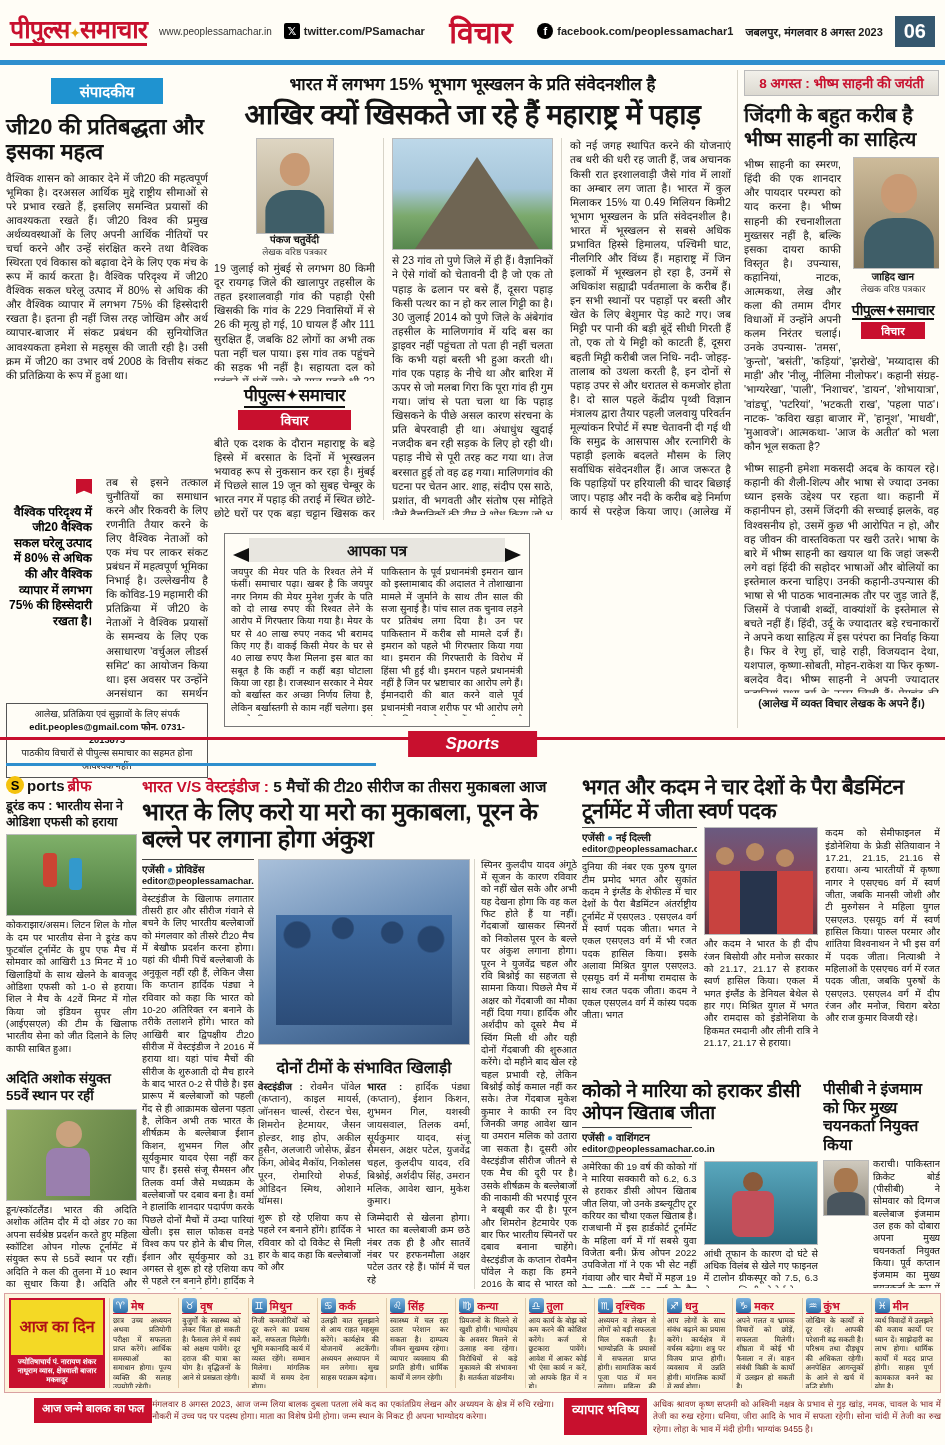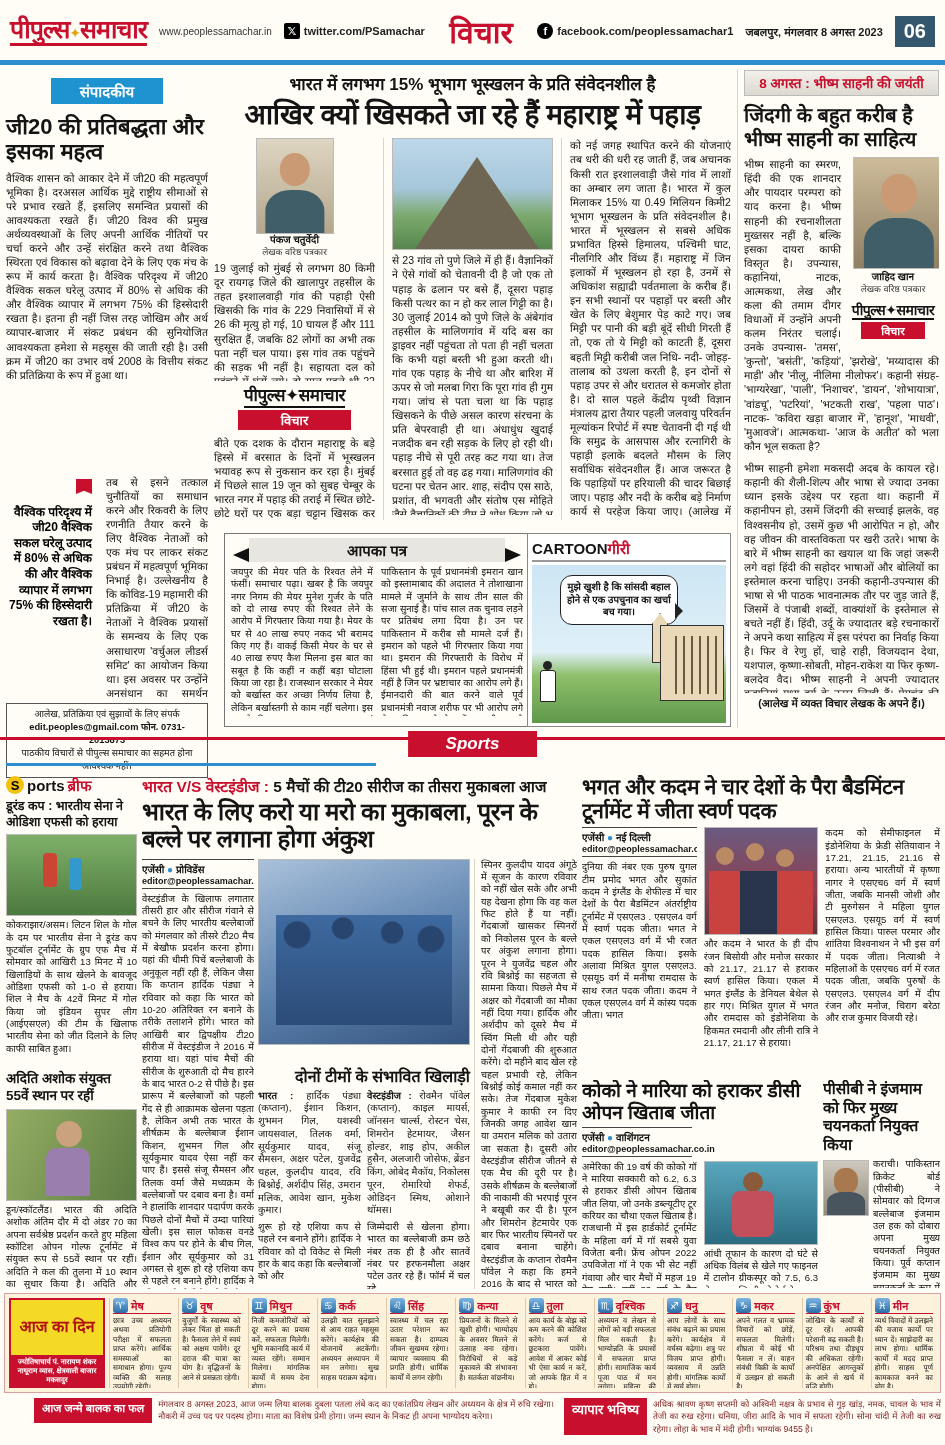--- a/index.html
+++ b/index.html
@@ -101,21 +101,21 @@
   .cr-body{display:flex;gap:4px;}
   .cr-c1{width:112px;flex:none;overflow:hidden;height:440px;}
   .cr-mid{width:212px;flex:none;}
   .ph-team{width:100%;height:186px;background:linear-gradient(160deg,#a9c0da 0%,#5c82ae 55%,#35557f 100%);}
   .ph-team::before{content:"";position:absolute;left:8%;top:30%;width:84%;height:60%;background:
      radial-gradient(circle at 12% 18%,#27456e 7%,transparent 8%),
      radial-gradient(circle at 38% 12%,#27456e 7%,transparent 8%),
      radial-gradient(circle at 66% 16%,#27456e 7%,transparent 8%),
      radial-gradient(circle at 88% 22%,#27456e 7%,transparent 8%),
      linear-gradient(#3e6aa0,#2c4c78);}
-  .teams-title{font-size:16px;font-weight:800;text-align:right;margin:20px 0 3px;}
+  .teams-title{font-size:16px;font-weight:800;text-align:center;margin:11px 0 3px;}
   .teams{display:flex;gap:6px;font-size:9.8px;line-height:1.3;}
   .teams div{flex:1;text-align:justify;}
   .teams .tl{font-weight:800;}
   .cr-c3{width:96px;flex:none;overflow:hidden;height:440px;border-left:1px solid #d8d4c8;padding-left:6px;}
   .cr-midtext{display:flex;gap:6px;margin-top:4px;height:96px;overflow:hidden;}
   .cr-midtext div{flex:1;}
   
   #badminton{left:582px;top:775px;width:358px;height:300px;overflow:hidden;}
   .bd-head{font-size:21px;font-weight:800;line-height:1.15;letter-spacing:-0.3px;margin-bottom:4px;}
   .bd-cols{display:flex;gap:7px;}
@@ -143,21 +143,21 @@
   .horo-box .a{background:#c8102e;color:#fff;font-size:7.2px;line-height:1.25;padding:2px 1px;font-weight:700;}
   .sign{flex:1;border-left:1px solid #e0c9a8;padding:0 3px;overflow:hidden;}
   .sign .hd{display:flex;align-items:center;gap:3px;border-bottom:1.5px solid #c8102e;margin-bottom:2px;}
   .sign .ic{width:15px;height:15px;background:linear-gradient(#7db5e0,#2a6ea8);color:#fff;font-size:10px;display:flex;align-items:center;justify-content:center;border-radius:3px;}
   .sign .nm{color:#c8102e;font-weight:800;font-size:11px;}
   .sign .tx{font-size:7.3px;line-height:1.3;text-align:justify;}
   
   #foot{left:4px;top:1398px;width:937px;height:44px;display:flex;gap:10px;align-items:flex-start;}
   .flabel{background:#c8102e;color:#fff;font-weight:800;font-size:11px;text-align:center;padding:4px 8px;line-height:1.25;flex:none;}
   .ftext{color:#7a1f1f;font-size:8.6px;line-height:1.45;text-align:justify;}
-  .fg1{display:flex;gap:6px;width:520px;padding-left:30px;}
+  .fg1{display:flex;width:520px;padding-left:30px;}
   .fg2{display:flex;gap:6px;flex:1;}
 </style>
 </head>
 <body>
 
 <div id="page">
 
   <div class="hdr">
     <div class="brand"><span>पीपुल्स</span><span class="mark">✦</span><span>समाचार</span></div>
     <div class="site">www.peoplessamachar.in</div>
@@ -224,29 +224,20 @@
         <span>जयपुर की मेयर पति के रिश्वत लेने में फंसीं। समाचार पढ़ा। खबर है कि जयपुर नगर निगम की मेयर मुनेश गुर्जर के पति को दो लाख रुपए की रिश्वत लेने के आरोप में गिरफ्तार किया गया है। मेयर के घर से 40 लाख रुपए नकद भी बरामद किए गए हैं। वाकई किसी मेयर के घर से 40 लाख रुपए कैश मिलना इस बात का सबूत है कि कहीं न कहीं बड़ा घोटाला किया जा रहा है। राजस्थान सरकार ने मेयर को बर्खास्त कर अच्छा निर्णय लिया है, लेकिन बर्खास्तगी से काम नहीं चलेगा। इस मामले की तह तक जाकर यह रकम कहां से आई इसका पता लगाना चाहिए।</span>
         
       </div>
       <div class="let-col sm">
         <span>पाकिस्तान के पूर्व प्रधानमंत्री इमरान खान को इस्लामाबाद की अदालत ने तोशाखाना मामले में जुर्माने के साथ तीन साल की सजा सुनाई है। पांच साल तक चुनाव लड़ने पर प्रतिबंध लगा दिया है। उन पर पाकिस्तान में करीब सौ मामले दर्ज हैं। इमरान को पहले भी गिरफ्तार किया गया था। इमरान की गिरफ्तारी के विरोध में हिंसा भी हुई थी। इमरान पहले प्रधानमंत्री नहीं है जिन पर भ्रष्टाचार का आरोप लगे हैं। ईमानदारी की बात करने वाले पूर्व प्रधानमंत्री नवाज शरीफ पर भी आरोप लगे थे। पाकिस्तान के नेताओं का यही हाल है या तो ये सत्ता में होते हैं या जेल में।</span>
         
       </div>
     </div>
   </div>
 
-  <div class="abs" id="cartoon">
-    <div class="car-title"><span>CARTOON</span><span style="color:#c8102e;">गीरी</span></div>
-    <div class="car-canvas">
-      <div class="bubble">मुझे खुशी है कि सांसदी बहाल होने से एक उपचुनाव का खर्चा बच गया।</div>
-      <div class="tower"></div>
-      <div class="building"></div>
-      <div class="figure"></div>
-    </div>
-  </div>
 
   <div class="abs" id="bhisham">
     <div class="bh-tag">8 अगस्त : भीष्म साहनी की जयंती</div>
     <div class="bh-head">जिंदगी के बहुत करीब है भीष्म साहनी का साहित्य</div>
     <div style="overflow:hidden;height:300px;">
       <div style="float:right;width:92px;margin-left:6px;">
         <div class="photo face ph-zahid" style="float:none;width:92px;"></div>
         <div class="cap"><span>जाहिद खान</span><small>लेखक वरिष्ठ पत्रकार</small></div>
         <div class="logoblock">
           <span class="lb1" style="font-size:14px;">पीपुल्स✦समाचार</span>
@@ -284,22 +275,22 @@
     <div class="cr-head">भारत के लिए करो या मरो का मुकाबला, पूरन के बल्ले पर लगाना होगा अंकुश</div>
     <div class="cr-body">
       <div class="cr-c1">
         <div class="byline"><span>एजेंसी</span> <span class="dot">●</span> <span>प्रोविडेंस</span><span class="em">editor@peoplessamachar.co.in</span></div>
         <div class="sm">वेस्टइंडीज के खिलाफ लगातार तीसरी हार और सीरीज गंवाने से बचने के लिए भारतीय बल्लेबाजों को मंगलवार को तीसरे टी20 मैच में बेखौफ प्रदर्शन करना होगा। यहां की धीमी पिचें बल्लेबाजी के अनुकूल नहीं रही हैं, लेकिन जैसा कि कप्तान हार्दिक पंड्या ने रविवार को कहा कि भारत को 10-20 अतिरिक्त रन बनाने के तरीके तलाशने होंगे। भारत को आखिरी बार द्विपक्षीय टी20 सीरीज में वेस्टइंडीज ने 2016 में हराया था। यहां पांच मैचों की सीरीज के शुरुआती दो मैच हारने के बाद भारत 0-2 से पीछे है। इस प्रारूप में बल्लेबाजों को पहली गेंद से ही आक्रामक खेलना पड़ता है, लेकिन अभी तक भारत के शीर्षक्रम के बल्लेबाज ईशान किशन, शुभमन गिल और सूर्यकुमार यादव ऐसा नहीं कर पाए हैं। इससे संजू सैमसन और तिलक वर्मा जैसे मध्यक्रम के बल्लेबाजों पर दबाव बना है। वर्मा ने हालांकि शानदार पदार्पण करके पिछले दोनों मैचों में उम्दा पारियां खेली। इस साल फोकस वनडे विश्व कप पर होने के बीच गिल, ईशान और सूर्यकुमार को 31 अगस्त से शुरू हो रहे एशिया कप से पहले रन बनाने होंगे। हार्दिक ने रविवार को दो विकेट से मिली हार के बाद कहा कि बल्लेबाजों को और</div>
       </div>
       <div class="cr-mid">
         <div class="photo ph-team"></div>
         <div class="teams-title">दोनों टीमों के संभावित खिलाड़ी</div>
         <div class="teams">
+          <div><span class="tl">वेस्टइंडीज :</span> <span>रोवमैन पॉवेल (कप्तान), काइल मायर्स, जॉनसन चार्ल्स, रोस्टन चेस, शिमरोन हेटमायर, जैसन होल्डर, शाइ होप, अकील हुसैन, अलजारी जोसेफ, ब्रेंडन किंग, ओबेद मैकॉय, निकोलस पूरन, रोमारियो शेफर्ड, ओडिदन स्मिथ, ओशाने थॉमस।</span></div>
           <div><span class="tl">भारत :</span> <span>हार्दिक पंड्या (कप्तान), ईशान किशन, शुभमन गिल, यशस्वी जायसवाल, तिलक वर्मा, सूर्यकुमार यादव, संजू सैमसन, अक्षर पटेल, युजवेंद्र चहल, कुलदीप यादव, रवि बिश्नोई, अर्शदीप सिंह, उमरान मलिक, आवेश खान, मुकेश कुमार।</span></div>
-          <div><span class="tl">वेस्टइंडीज :</span> <span>रोवमैन पॉवेल (कप्तान), काइल मायर्स, जॉनसन चार्ल्स, रोस्टन चेस, शिमरोन हेटमायर, जैसन होल्डर, शाइ होप, अकील हुसैन, अलजारी जोसेफ, ब्रेंडन किंग, ओबेद मैकॉय, निकोलस पूरन, रोमारियो शेफर्ड, ओडिदन स्मिथ, ओशाने थॉमस।</span></div>
         </div>
         <div class="cr-midtext sm">
           <div>शुरू हो रहे एशिया कप से पहले रन बनाने होंगे। हार्दिक ने रविवार को दो विकेट से मिली हार के बाद कहा कि बल्लेबाजों को और</div>
           <div>जिम्मेदारी से खेलना होगा। भारत का बल्लेबाजी क्रम छठे नंबर तक ही है और सातवें नंबर पर हरफनमौला अक्षर पटेल उतर रहे हैं। फॉर्म में चल रहे</div>
         </div>
       </div>
       <div class="cr-c3 sm">स्पिनर कुलदीप यादव अंगूठे में सूजन के कारण रविवार को नहीं खेल सके और अभी यह देखना होगा कि वह कल फिट होते हैं या नहीं। गेंदबाजों खासकर स्पिनरों को निकोलस पूरन के बल्ले पर अंकुश लगाना होगा। पूरन ने युजवेंद्र चहल और रवि बिश्नोई का सहजता से सामना किया। पिछले मैच में अक्षर को गेंदबाजी का मौका नहीं दिया गया। हार्दिक और अर्शदीप को दूसरे मैच में स्विंग मिली थी और यही दोनों गेंदबाजी की शुरुआत करेंगे। दो महीने बाद खेल रहे चहल प्रभावी रहे, लेकिन बिश्नोई कोई कमाल नहीं कर सके। तेज गेंदबाज मुकेश कुमार ने काफी रन दिए जिनकी जगह आवेश खान या उमरान मलिक को उतारा जा सकता है। दूसरी ओर वेस्टइंडीज सीरीज जीतने से एक मैच की दूरी पर है। उसके शीर्षक्रम के बल्लेबाजों की नाकामी की भरपाई पूरन ने बखूबी कर दी है। पूरन और शिमरोन हेटमायेर एक बार फिर भारतीय स्पिनरों पर दबाव बनाना चाहेंगे। वेस्टइंडीज के कप्तान रोवमैन पॉवेल ने कहा कि हमने 2016 के बाद से भारत को टी20 सीरीज में नहीं हराया है और यह कमी इस बार पूरी करेंगे।</div>
     </div>
   </div>
 

